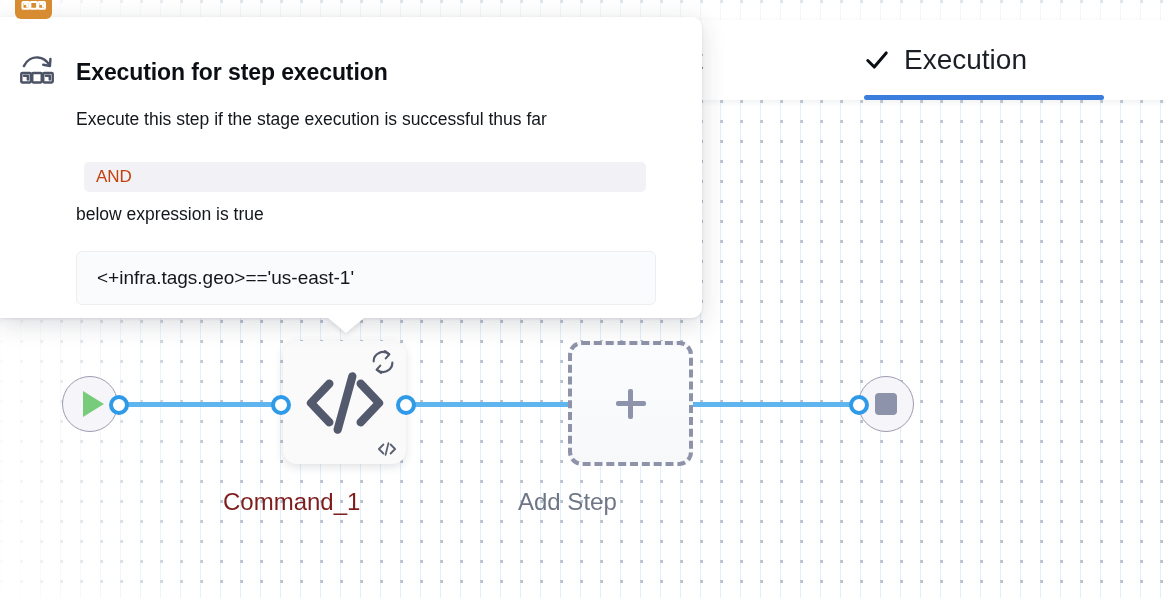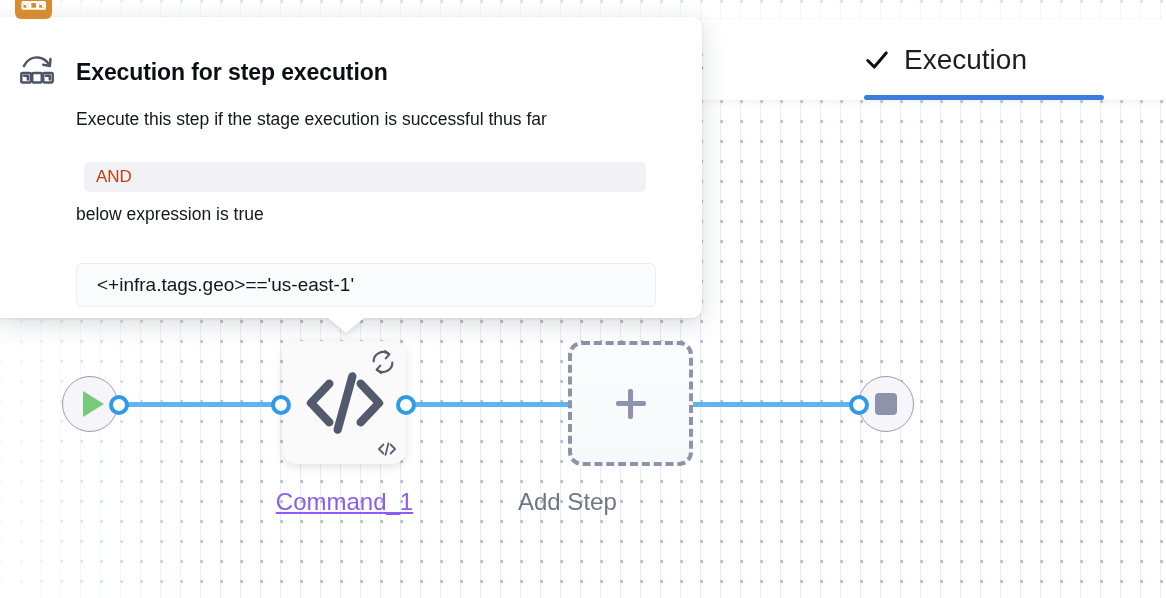--- a/index.html
+++ b/index.html
@@ -151,31 +151,30 @@
     top: 187px;
     font-size: 17.5px;
     color: #13171c;
     text-align: center;
   }
   .pop-expr {
     position: absolute;
     left: 76px;
     top: 234px;
     width: 580px;
-    height: 44px;
+    height: 54px;
     background: #fafbfc;
     border: 1px solid #eceef1;
     border-radius: 6px;
     display: flex;
     align-items: center;
     padding-left: 20px;
     box-sizing: border-box;
     font-size: 19px;
     color: #13171c;
-    margin-top: 12px;
   }
 
   
   .edge {
     position: absolute;
     height: 5px;
     background: #5fb6ef;
     border-radius: 3px;
     z-index: 2;
   }
@@ -274,25 +273,24 @@
     right: 8px;
     bottom: 6px;
     width: 22px;
     height: 18px;
   }
   .cmd-label {
     position: absolute;
     left: 223px;
     top: 488px;
     width: 243px;
-    text-align: center;
+    text-align: left;
     font-size: 24px;
-    color: #8b5cf6;
+    color: #7f1d1d;
     z-index: 3;
-    text-decoration: underline;
   }
 
   .addstep-node {
     position: absolute;
     left: 568px;
     top: 341px;
     width: 125px;
     height: 125px;
     border: 4px dashed #8e93aa;
     border-radius: 14px;

